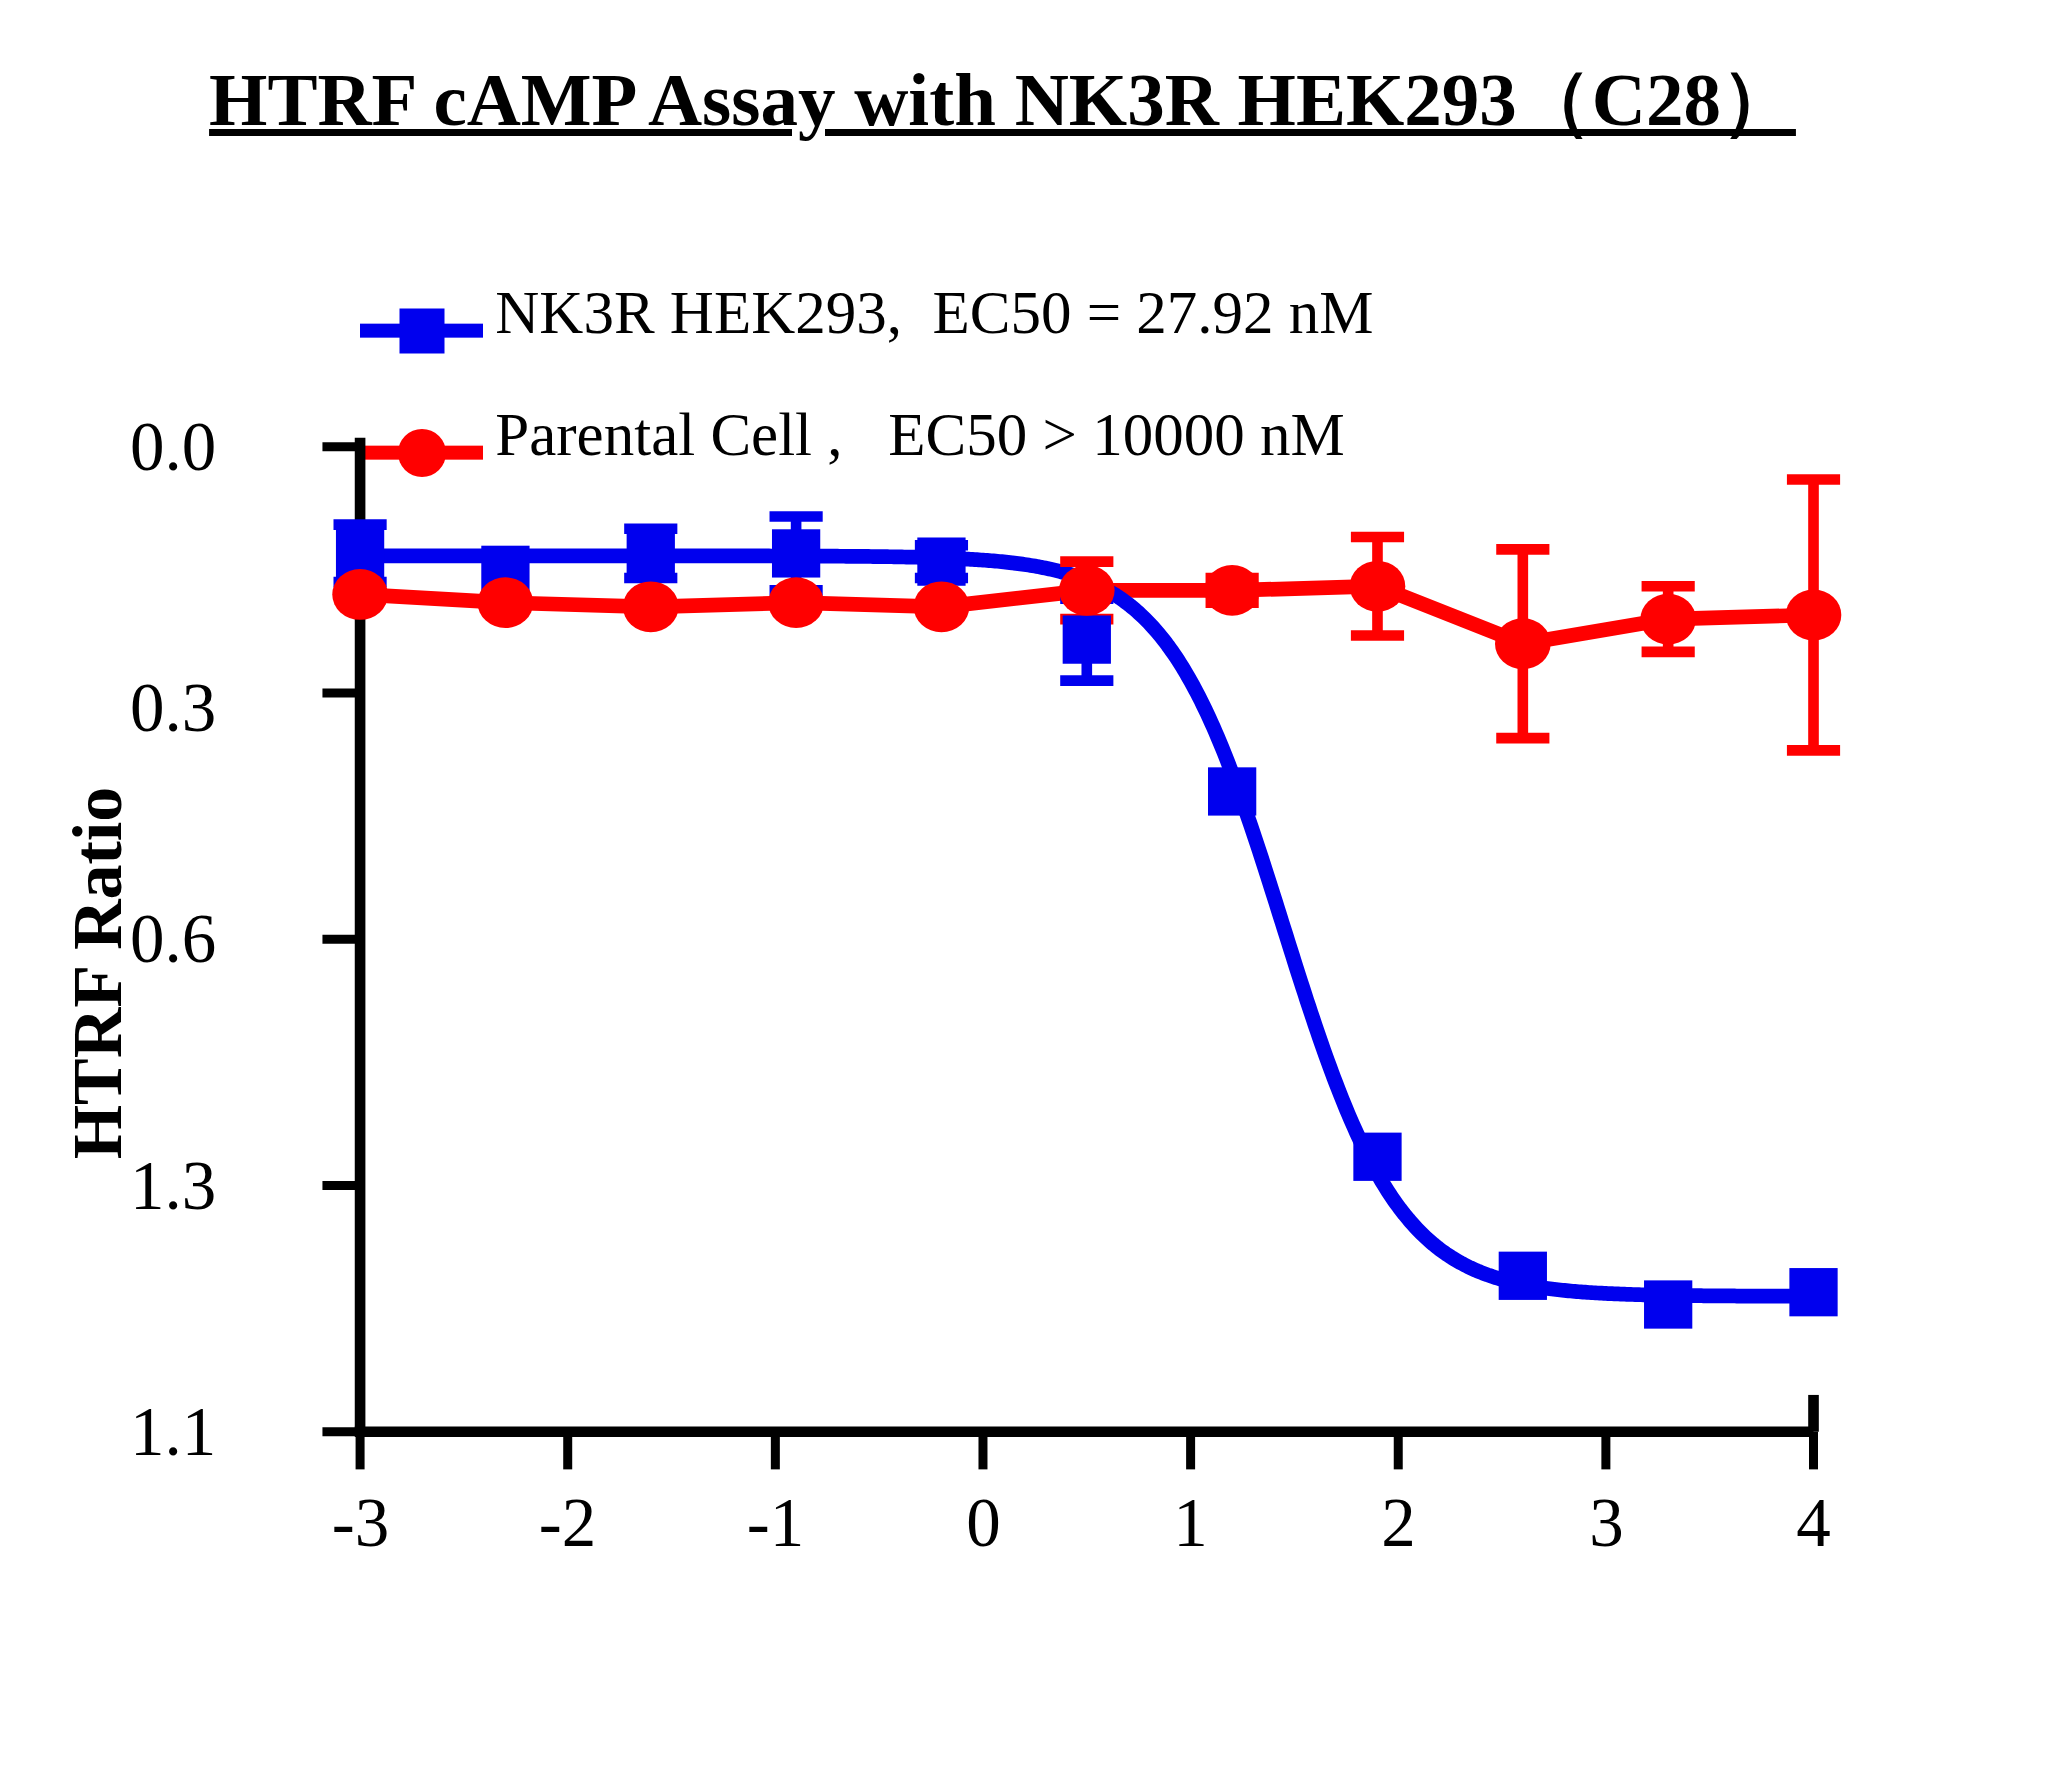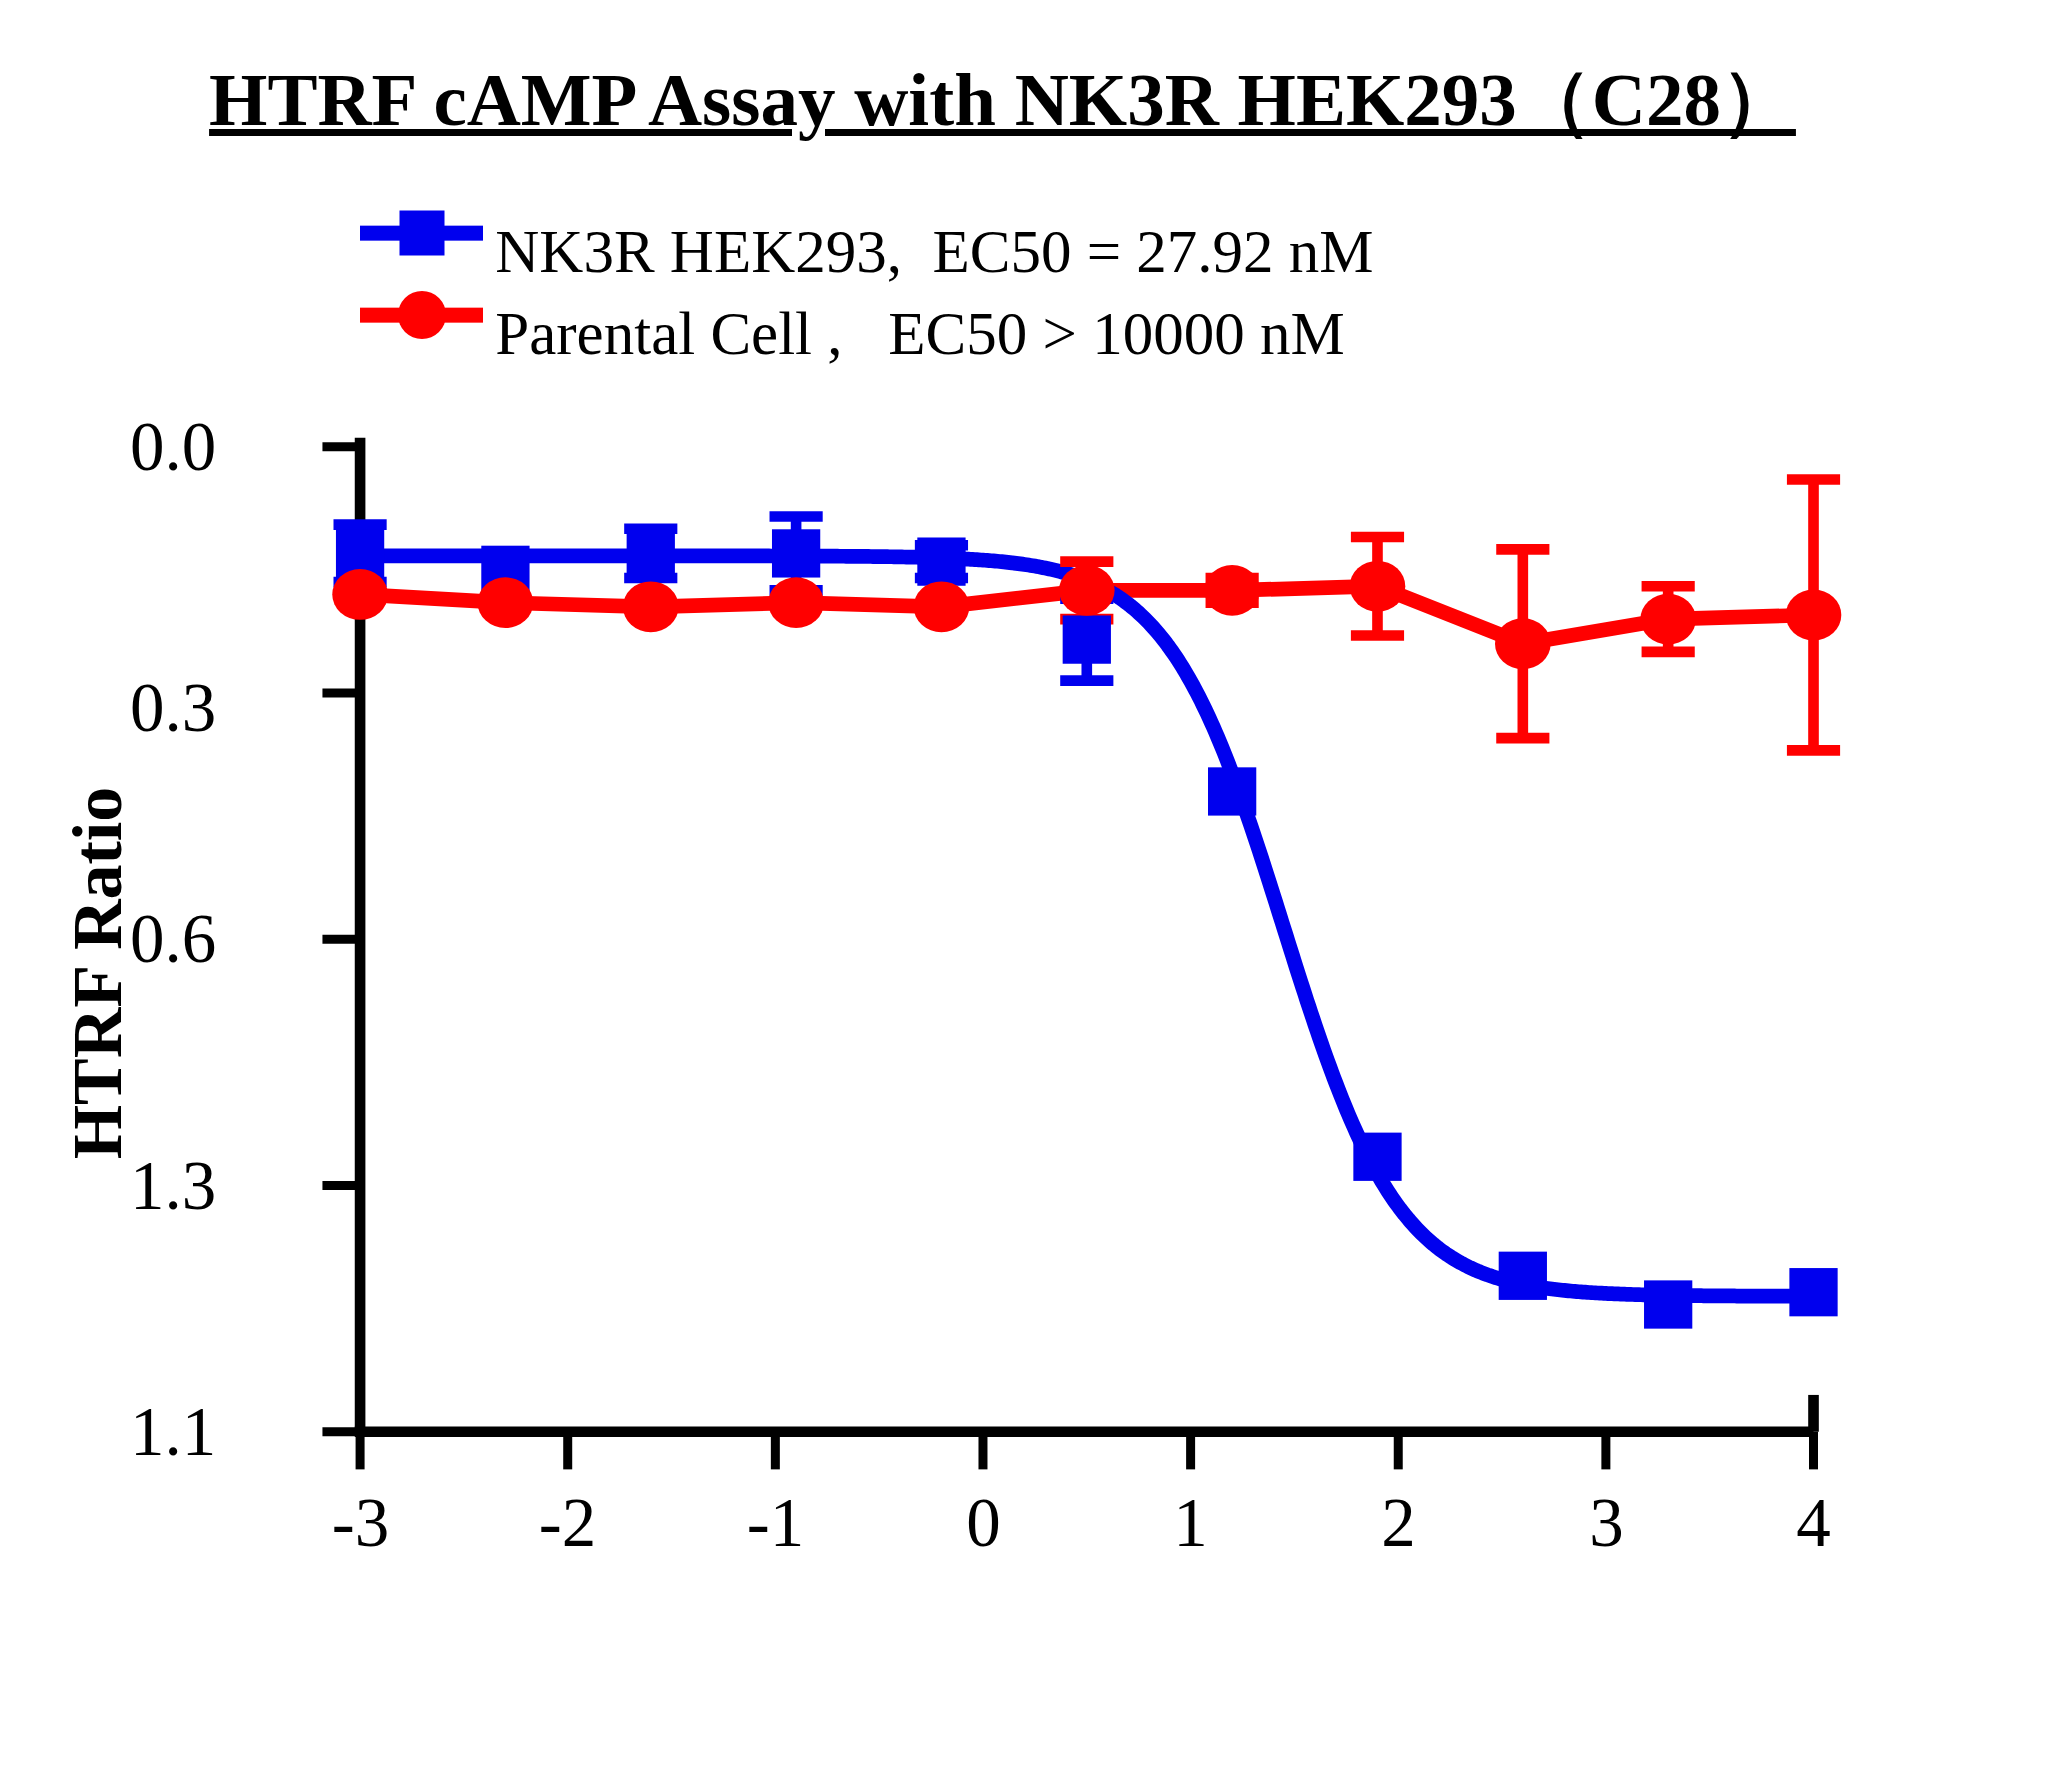--- a/index.html
+++ b/index.html
@@ -17,21 +17,21 @@
     font-size:75px;
     letter-spacing:0px;
     color:#000;
     white-space:nowrap;
     line-height:1.05;
     text-decoration:underline;
   }
 
   
   #legend{position:absolute;left:360px;top:221px;}
-  .legend-row{display:flex;align-items:flex-start;height:82px;}
+  .legend-row{display:flex;align-items:flex-end;height:82px;margin-top:40px;}
   .legend-key{width:123px;height:24.5px;position:relative;flex:0 0 auto;margin-right:12.3px;}
   .legend-key .klin{position:absolute;left:0;top:50%;transform:translateY(-50%);
                     width:123px;height:14.7px;}
   .legend-key .kmk{position:absolute;left:50%;top:50%;transform:translate(-50%,-50%);}
   .kmk.sq{width:45px;height:45px;}
   .kmk.ci{width:48px;height:48px;border-radius:50%;}
   .legend-label{
     font-family:"Liberation Serif", serif;
     font-size:61px;
     color:#000;

